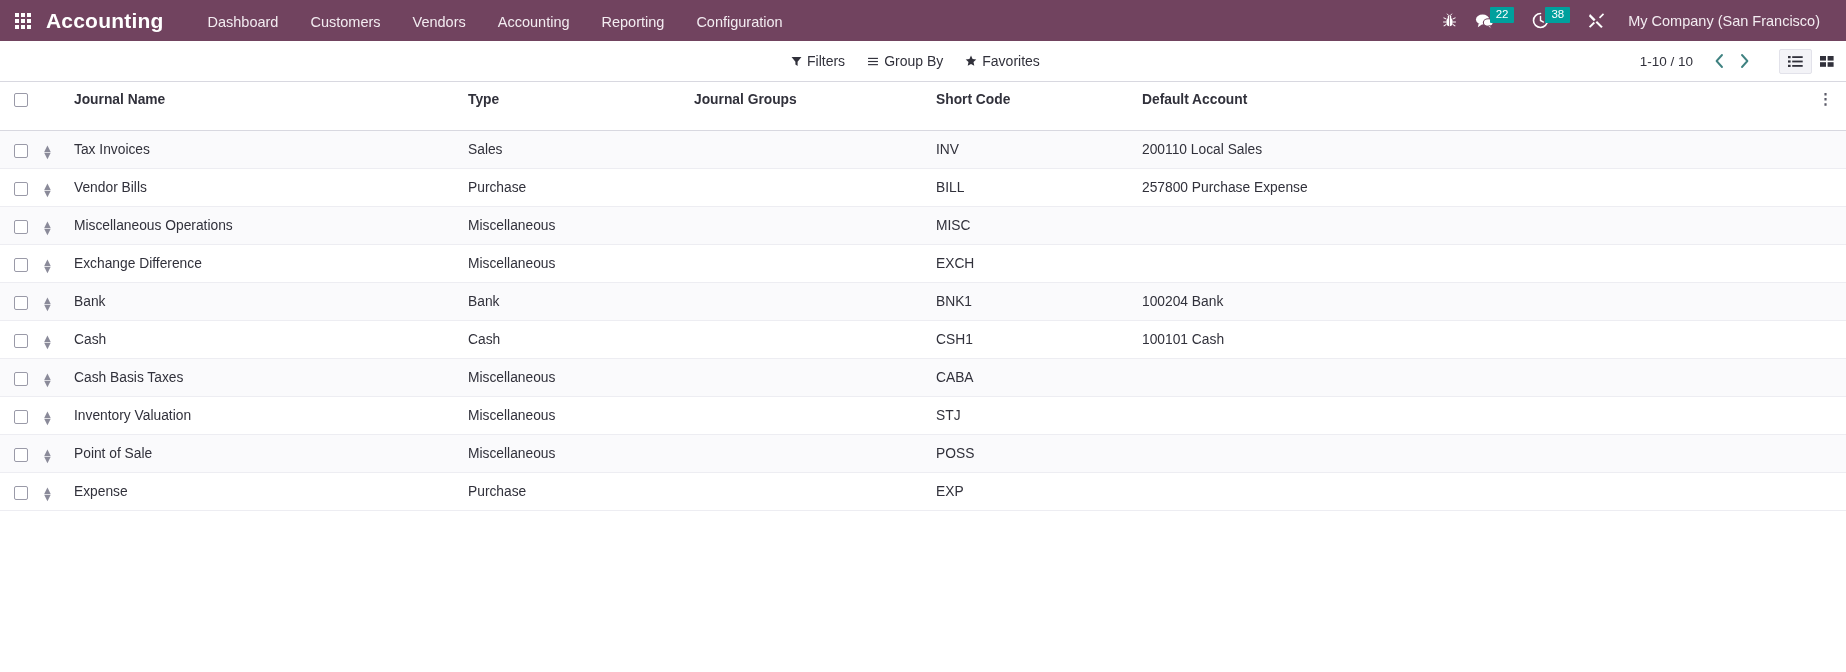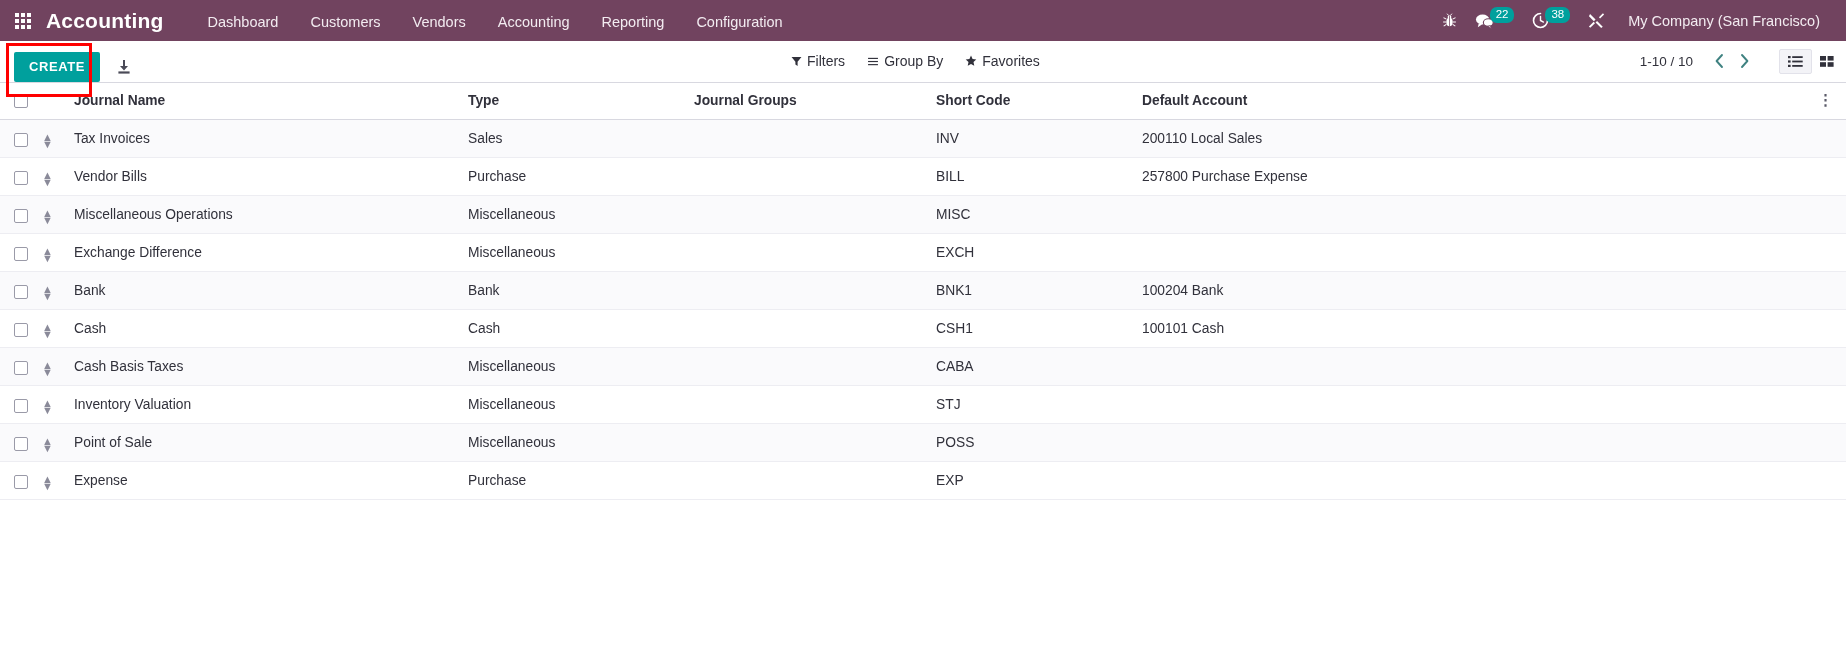--- a/index.html
+++ b/index.html
@@ -65,21 +65,21 @@
     display: flex;
     align-items: center;
     padding: 0 9px;
     cursor: pointer;
   }
   .sys-icon svg { display: block; }
   .badge {
     background: #00A09D;
     color: #fff;
     font-size: 11.5px;
-    border-radius: 7px;
+    border-radius: 1px;
     padding: 1px 6px 2px;
     margin-left: -4px;
     margin-top: -11px;
     line-height: 13px;
     min-width: 21px;
     text-align: center;
   }
   .company-name {
     font-size: 14.5px;
     padding: 0 14px;
@@ -270,21 +270,21 @@
     width: 100%;
     border-collapse: collapse;
     font-size: 13.8px;
     color: #31313b;
     table-layout: fixed;
   }
   table.olist thead th {
     text-align: left;
     font-weight: bold;
     color: #31313b;
-    padding: 10px 0 11px;
+    padding: 10px 0 23px;
     border-bottom: 1px solid #d8d8e0;
     font-size: 13.8px;
     background: #fff;
     white-space: nowrap;
   }
   table.olist tbody td {
     padding: 9px 0 9px;
     border-bottom: 1px solid #ededf2;
     white-space: nowrap;
     overflow: hidden;
@@ -391,30 +391,20 @@
     </div>
 
     <div class="company-name">My Company (San Francisco)</div>
 
   </div>
 </div>
 
 <div class="control-panel">
   <div class="cp-row">
     <div class="cp-left">
-      <div class="cp-buttons">
-        <div class="highlight-box"></div>
-        <button class="btn-create">CREATE</button>
-        <span class="import-icon">
-          <svg width="16" height="16" viewBox="0 0 16 16">
-            <path d="M7 1 H9 V7 H12 L8 11.4 L4 7 H7 Z" fill="#4a4a57"></path>
-            <path d="M2.4 12.4 H13.6 V14.6 H2.4 Z" fill="#4a4a57"></path>
-          </svg>
-        </span>
-      </div>
     </div>
 
     <div class="cp-right">
 
       <div class="cp-bottom">
         <div class="filter-group">
           <div class="filter-item">
             <svg width="11" height="11" viewBox="0 0 12 12">
               <path d="M0.6 1.2 H11.4 L7.2 6.4 V10.8 L4.8 9.4 V6.4 Z" fill="#31313b"></path>
             </svg>

